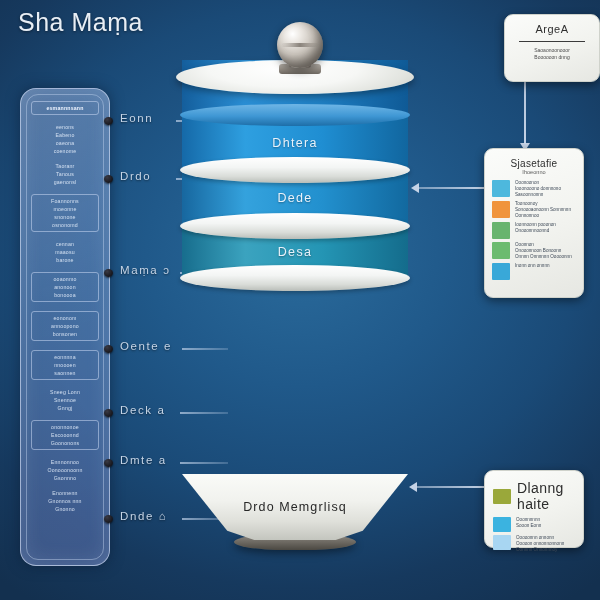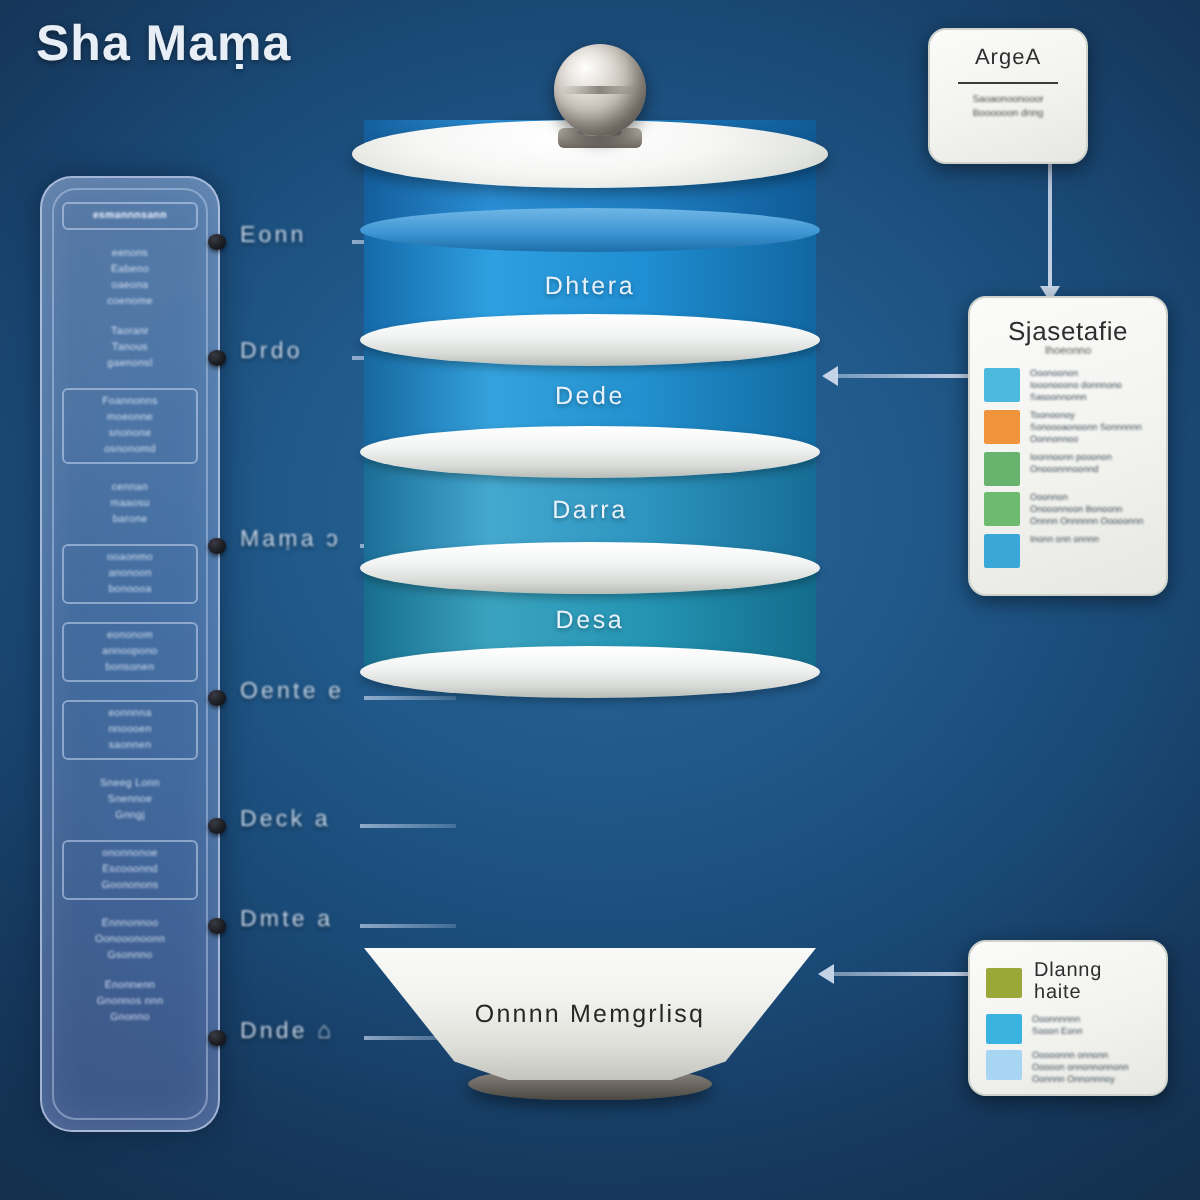--- a/index.html
+++ b/index.html
@@ -18,21 +18,20 @@
 
   
   #title {
     position: absolute;
     left: 18px; top: 8px;
     font-size: 25px;
     letter-spacing: 0.5px;
     color: #e8eef5;
     text-shadow: 0 1px 3px rgba(0,0,0,.45);
     filter: blur(0.35px);
-    font-weight: bold;
   }
 
   
   #sidebar {
     position: absolute;
     left: 20px; top: 88px;
     width: 90px; height: 478px;
     border-radius: 16px;
     background: linear-gradient(160deg, rgba(150,175,220,.50) 0%, rgba(120,150,205,.44) 45%, rgba(108,128,196,.46) 100%);
     border: 1px solid rgba(205,218,242,.70);
@@ -209,57 +208,57 @@
 
   
   .panel {
     position: absolute;
     background: linear-gradient(160deg, #fbfcfa 0%, #f2f3ef 55%, #e6e7e2 100%);
     border: 1px solid #cfd2cb;
     border-radius: 9px;
     box-shadow: 0 3px 10px rgba(0,0,0,.45);
     z-index: 30;
   }
-  #panel-top { left: 464px; top: 14px; width: 80px; height: 68px; padding: 8px 8px 6px; }
+  #panel-top { left: 504px; top: 14px; width: 96px; height: 68px; padding: 8px 8px 6px; }
   #panel-top .ttl {
     font-size: 11px;
     color: #2f2f2f;
     text-align: center;
     letter-spacing: .5px;
     margin-bottom: 6px;
     filter: blur(0.3px);
   }
   #panel-top .hr { height: 1px; background: #3b3b3b; margin: 0 6px 5px; }
   #panel-top .sub {
     font-size: 5px; line-height: 7px;
     color: #4a4a4a; text-align: center;
     filter: blur(0.4px);
   }
 
   #panel-legend { left: 484px; top: 148px; width: 100px; height: 150px; padding: 9px 7px; }
   #panel-legend .ttl {
-    font-size: 13px; color: #2e2e2e; text-align: center;
+    font-size: 10px; color: #2e2e2e; text-align: center;
     letter-spacing: .3px; filter: blur(0.35px);
   }
   #panel-legend .sub2 {
     font-size: 5.6px; color: #5a5a5a; text-align: center;
     margin-bottom: 5px; filter: blur(0.4px);
   }
   .leg-row { display: flex; align-items: flex-start; gap: 5px; margin-bottom: 3px; }
   .sw { width: 18px; height: 17px; flex: 0 0 18px; border-radius: 1px; }
   .leg-txt { flex: 1; }
   .leg-txt div {
     font-size: 4.6px; line-height: 6px; color: #3f4a58;
     white-space: nowrap; filter: blur(0.4px);
   }
 
   #panel-bottom { left: 484px; top: 470px; width: 100px; height: 78px; padding: 9px 8px; }
   #panel-bottom .head { display: flex; align-items: center; gap: 6px; margin-bottom: 5px; }
   #panel-bottom .head .ttl2 {
-    font-size: 10px; color: #2d2d2d; letter-spacing: .4px; filter: blur(0.3px);
+    font-size: 14px; color: #2d2d2d; letter-spacing: .4px; filter: blur(0.3px);
   }
 
   
   .arrow-h {
     position: absolute;
     height: 2px;
     background: linear-gradient(90deg, rgba(190,205,225,.55), rgba(205,218,236,.95));
     z-index: 10;
   }
   .arrow-h::before {
@@ -400,42 +399,36 @@
       </div>
     </div>
 
     <div class="layer">
       <div class="rim" style="top:-13px;"></div>
       <div class="band" style="background:linear-gradient(90deg,#17679f 0%,#34a2dd 28%,#2290ce 62%,#12699f 100%); height:56px;">
         <span class="lbl">Dede</span>
       </div>
     </div>
 
-    <div class="layer">
-      <div class="rim" style="top:-13px;"></div>
-      <div class="band" style="background:linear-gradient(90deg,#1a6e97 0%,#45a8cf 28%,#2d95c0 62%,#166c94 100%); height:58px;">
-        <span class="lbl">Darra</span>
-      </div>
-    </div>
 
     <div class="layer">
       <div class="rim" style="top:-13px;"></div>
       <div class="band" style="background:linear-gradient(90deg,#176d8d 0%,#3ba3bf 28%,#2495b4 62%,#146c8c 100%); height:52px;">
         <span class="lbl">Desa</span>
       </div>
     </div>
 
 
     <div class="layer">
       <div class="rim" style="top:-13px;"></div>
     </div>
   </div>
 
   <div id="basecone"></div>
-  <div id="baselbl">Onnnn Memgrlisq</div>
+  <div id="baselbl">Drdo Memgrlisq</div>
   <div id="foot"></div>
 
   <div id="topcap"></div>
   <div id="knob-base"></div>
   <div id="knob-stem"></div>
   <div id="knob-ball"></div>
 
   <div class="arrow-v" style="left:524px; top:82px; height:62px;"></div>
   <div class="arrow-h" style="left:418px; top:187px; width:66px;"></div>
   <div class="arrow-h" style="left:416px; top:486px; width:68px;"></div>

